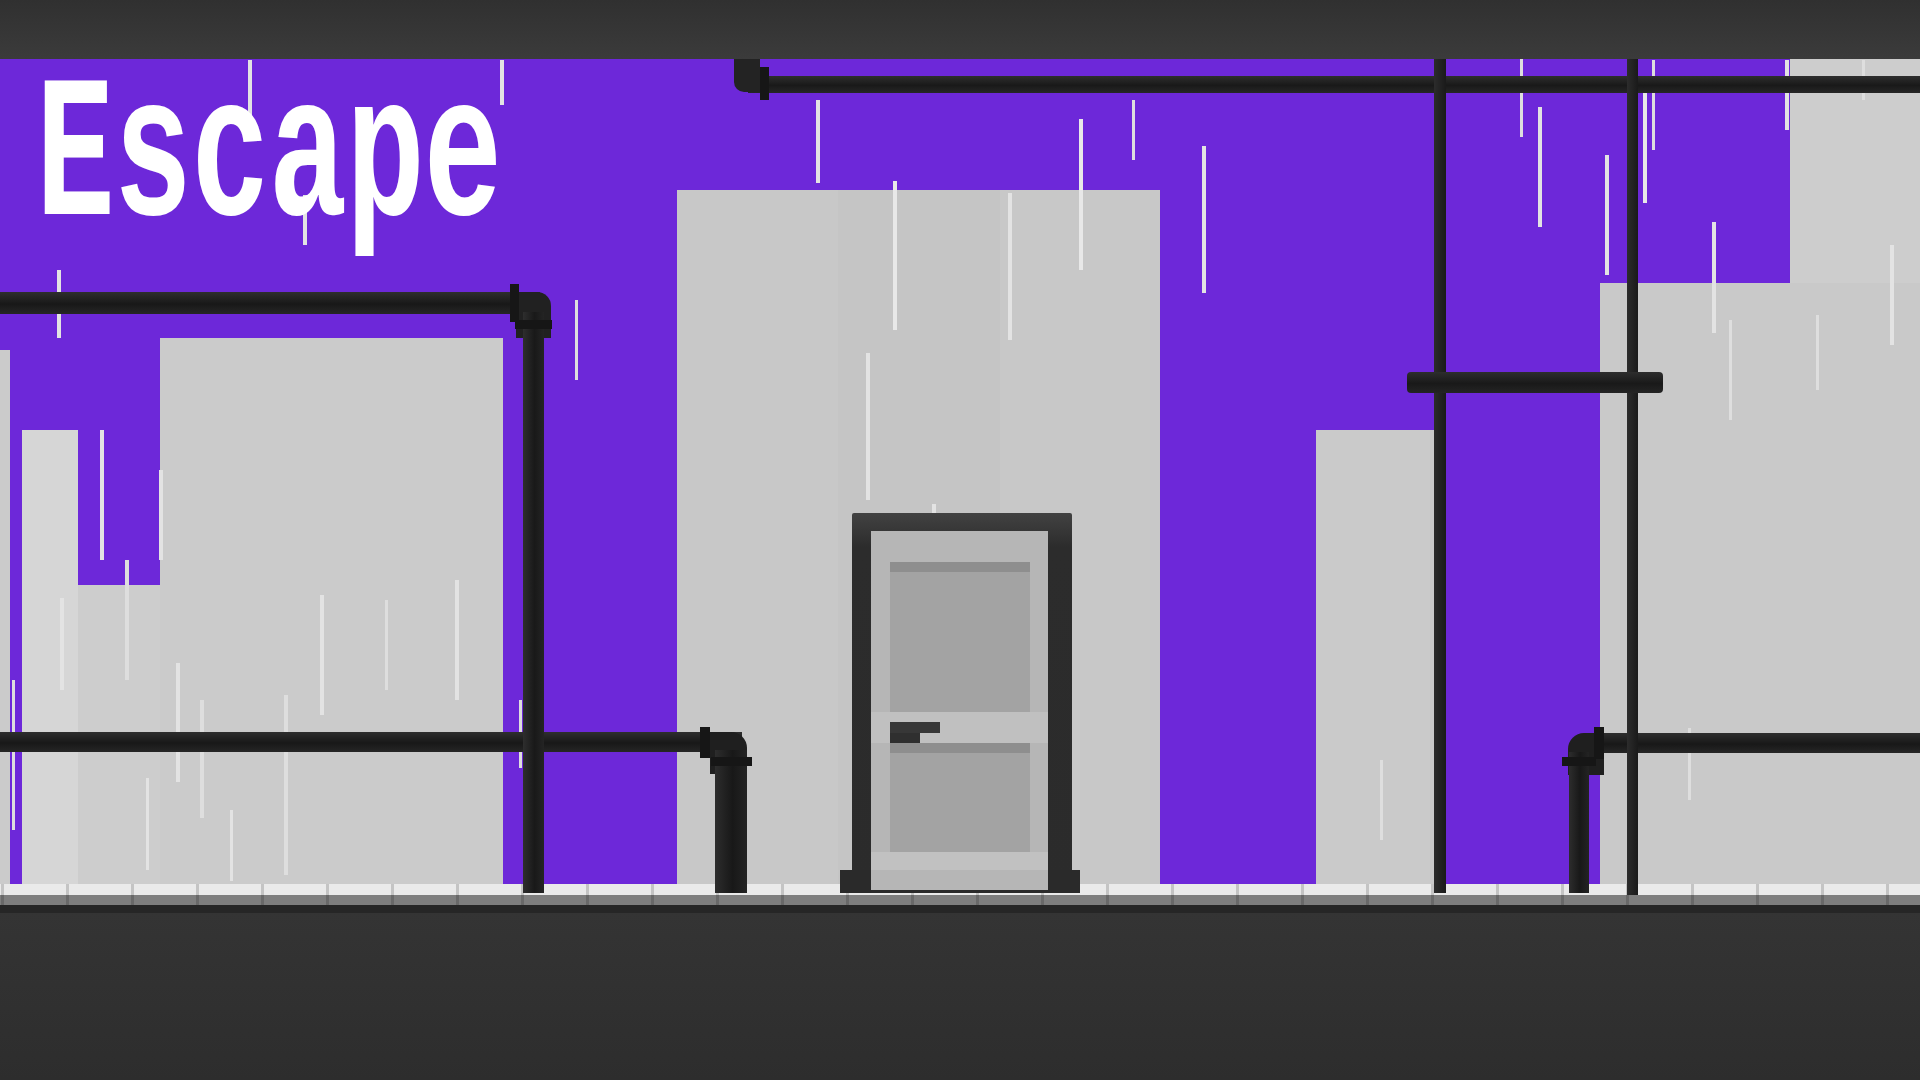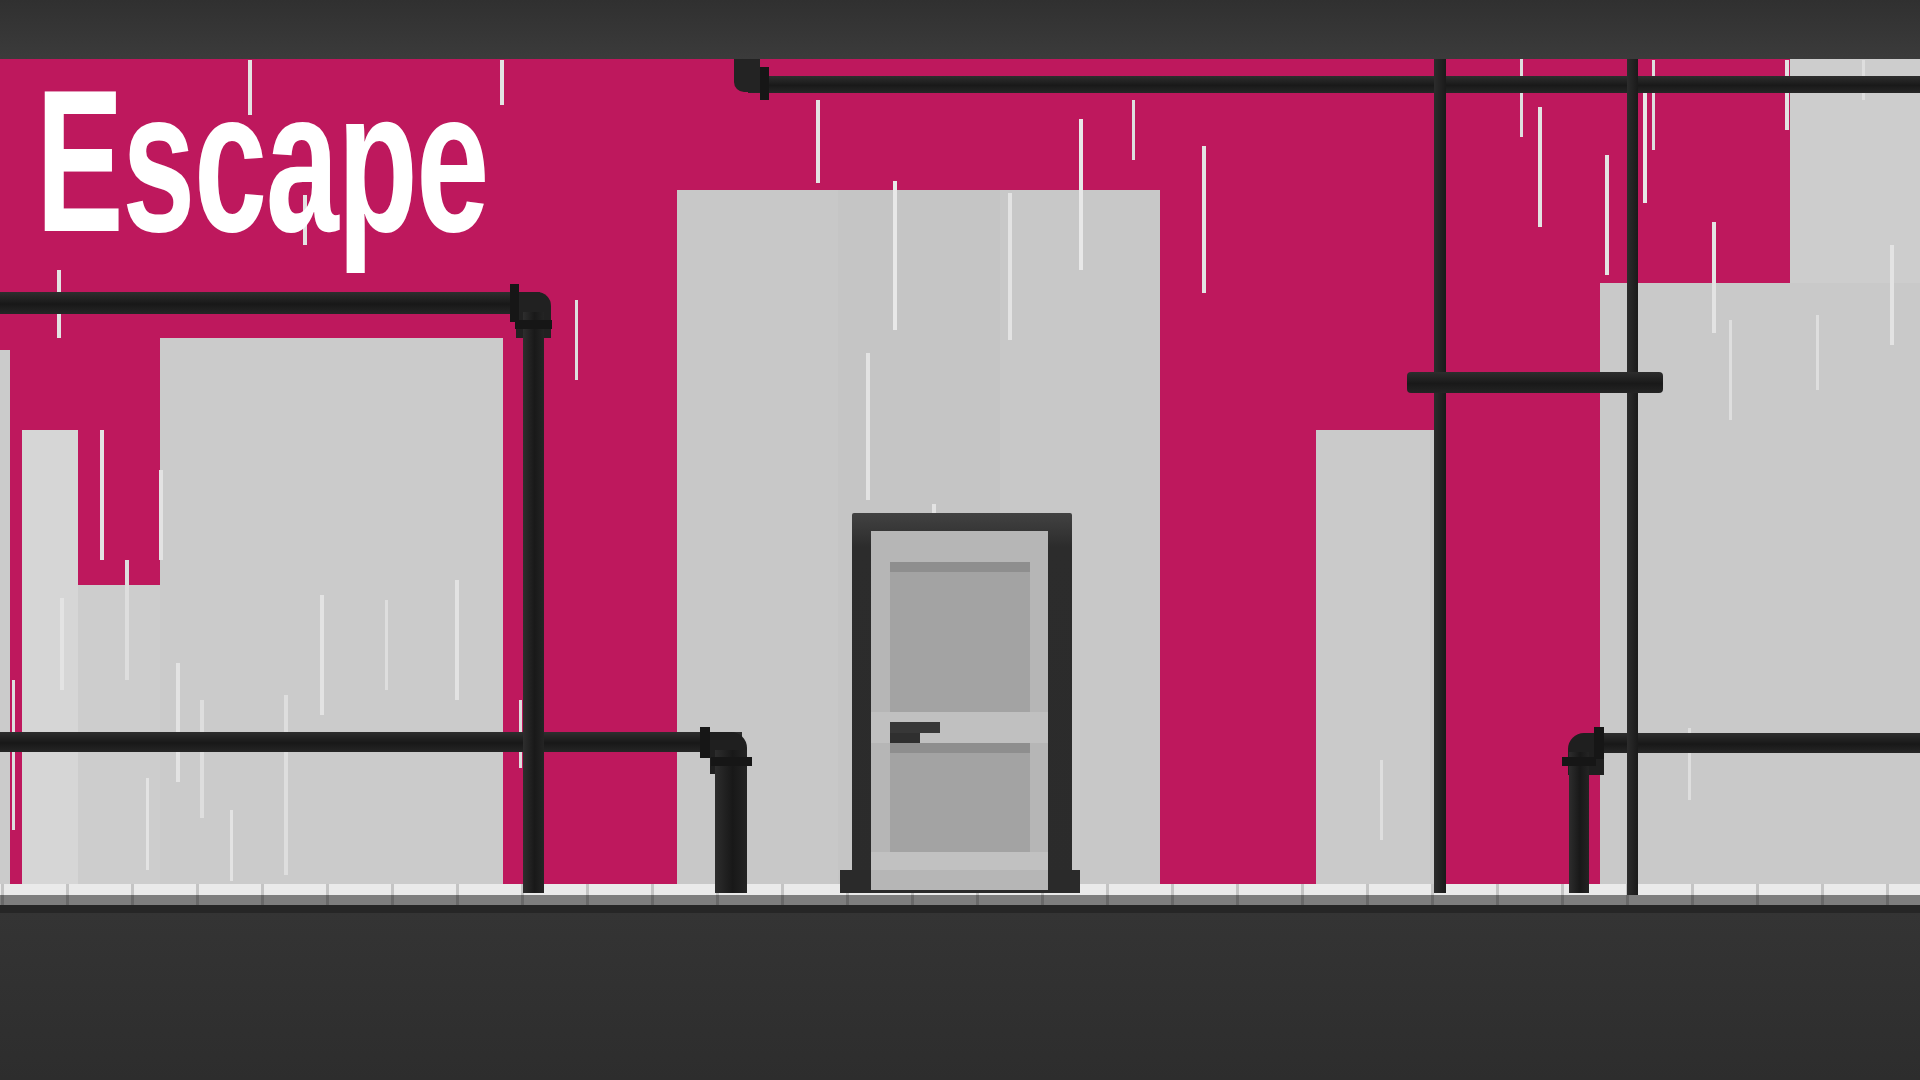--- a/index.html
+++ b/index.html
@@ -21,21 +21,21 @@
     color:#ffffff;
     transform:scaleX(0.65);
     transform-origin:0 0;
     white-space:nowrap;
     user-select:none;
   }
 </style>
 </head>
 <body>
 
-<div id="stage" style="background: #be185d;">
+<div id="stage" style="background: #6d28d9; font-family: Liberation Mono, monospace;">
   <div class="game-title" style="color: rgb(255, 255, 255); z-index: 5;">Escape</div>
 <div class="rx" style="left: 160px; top: 338px; width: 343px; height: 546px; background: rgb(203, 203, 203);"></div>
     <div class="rx" style="left: 78px; top: 585px; width: 82px; height: 299px; background: rgb(205, 205, 205);"></div>
     <div class="rx" style="left: 22px; top: 430px; width: 56px; height: 454px; background: rgb(214, 214, 214);"></div>
     <div class="rx" style="left: 0px; top: 350px; width: 10px; height: 534px; background: rgb(203, 203, 203);"></div>
     <div class="rx" style="left: 677px; top: 190px; width: 483px; height: 694px; background: rgb(200, 200, 200);"></div>
     <div class="rx" style="left: 838px; top: 190px; width: 162px; height: 694px; background: rgb(197, 197, 197);"></div>
     <div class="rx" style="left: 1316px; top: 430px; width: 124px; height: 454px; background: rgb(202, 202, 202);"></div>
     <div class="rx" style="left: 1600px; top: 283px; width: 320px; height: 601px; background: rgb(201, 201, 201);"></div>
     <div class="rx" style="left: 1790px; top: 59px; width: 130px; height: 224px; background: rgb(205, 205, 205);"></div>

